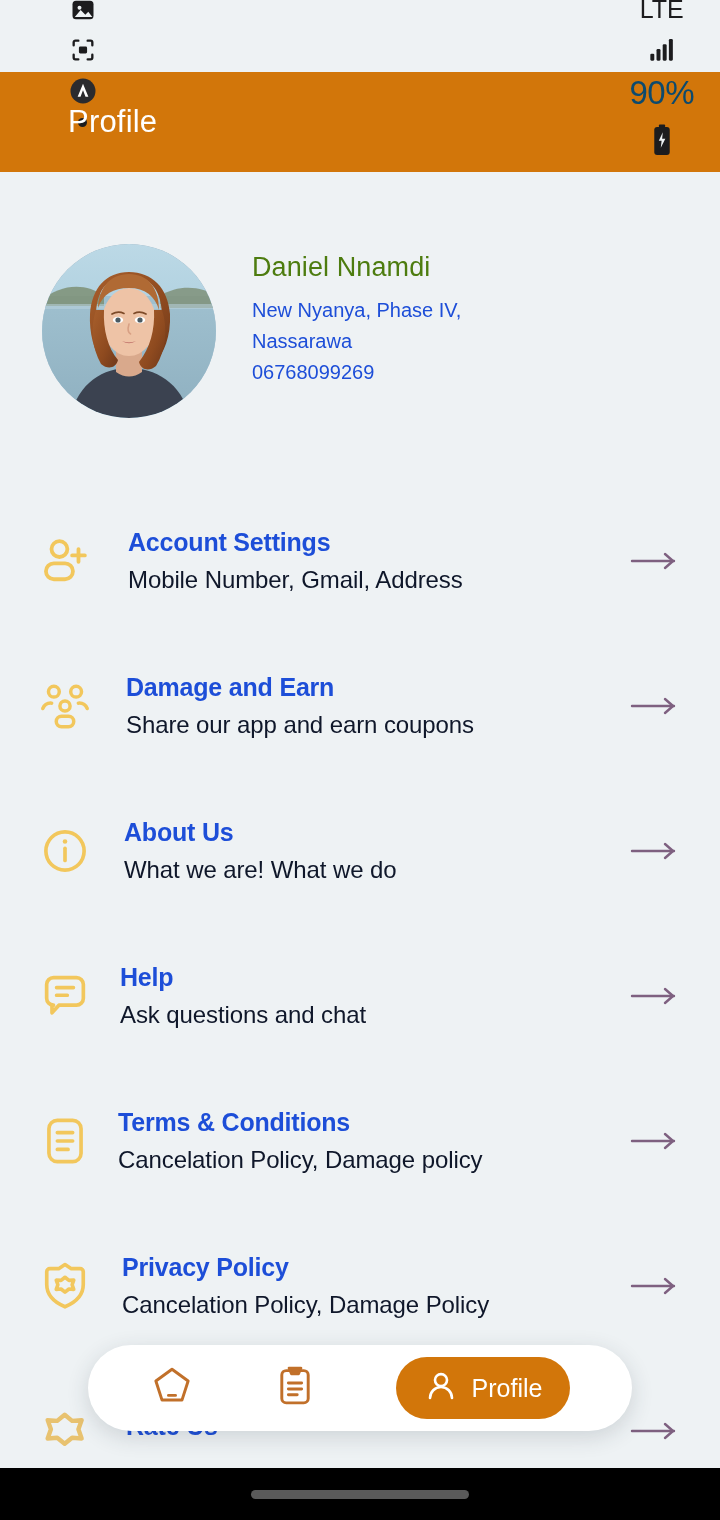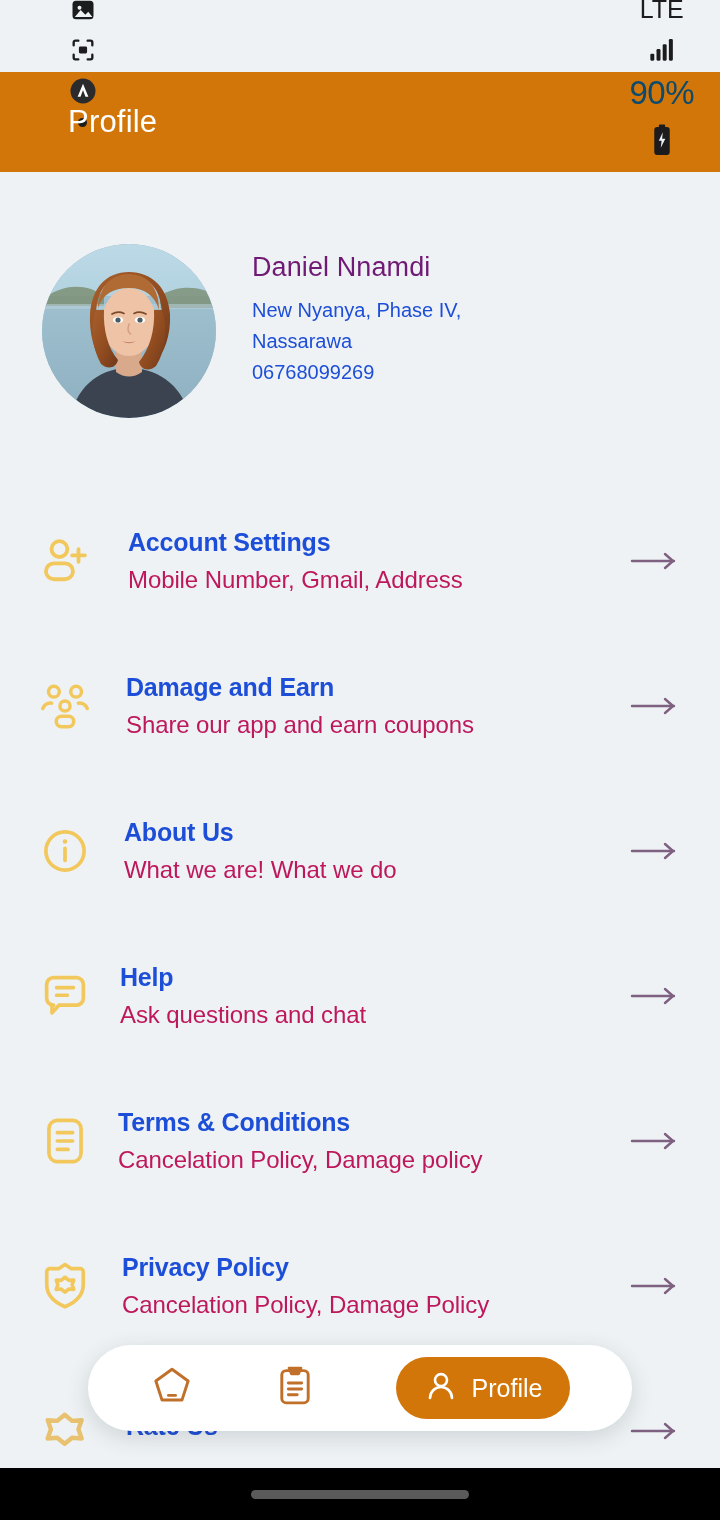--- a/index.html
+++ b/index.html
@@ -36,41 +36,41 @@
     padding:72px 0 0 42px;
   }
   .avatar {
     width:174px; height:174px; border-radius:50%;
     overflow:hidden; flex:0 0 auto; position:relative;
     background:#9db6c6;
   }
   .avatar svg { display:block; width:174px; height:174px; }
   .profile-info { margin-left:36px; padding-top:8px; }
   .profile-name {
-    color:#701a75; font-size:27px; font-weight:500; margin-bottom:12px; letter-spacing:0.1px;
+    color:#4d7c0f; font-size:27px; font-weight:500; margin-bottom:12px; letter-spacing:0.1px;
   }
   .profile-line {
     color:#1d4ed8; font-size:20px; line-height:31px; font-weight:400;
   }
 
   
   .menu { margin-top:70px; }
   .menu-item {
     display:flex; align-items:center;
     height:145px; padding:0 38px 0 34px;
   }
   .menu-icon {
     width:62px; flex:0 0 62px; display:flex; align-items:center; justify-content:center;
   }
   .menu-icon svg { display:block; }
   .menu-text { flex:1 1 auto; padding-left:30px; }
   .menu-title {
     font-size:25px; font-weight:700; color:#1d4ed8; letter-spacing:-0.2px; margin-bottom:9px;
   }
-  .menu-sub { font-size:24px; color:#be185d; font-weight:400; letter-spacing:-0.1px; }
+  .menu-sub { font-size:24px; color:#0f172a; font-weight:400; letter-spacing:-0.1px; }
   .menu-arrow { flex:0 0 auto; width:56px; display:flex; align-items:center; justify-content:center; }
 
   
   .ind-1 .menu-text { padding-left:32px; }
   .ind-2 .menu-text { padding-left:30px; }
   .ind-3 .menu-text { padding-left:24px; }
   .ind-4 .menu-text { padding-left:28px; }
   .ind-5 .menu-text { padding-left:22px; }
   .ind-6 .menu-text { padding-left:26px; }
   .ind-7 .menu-text { padding-left:30px; }

